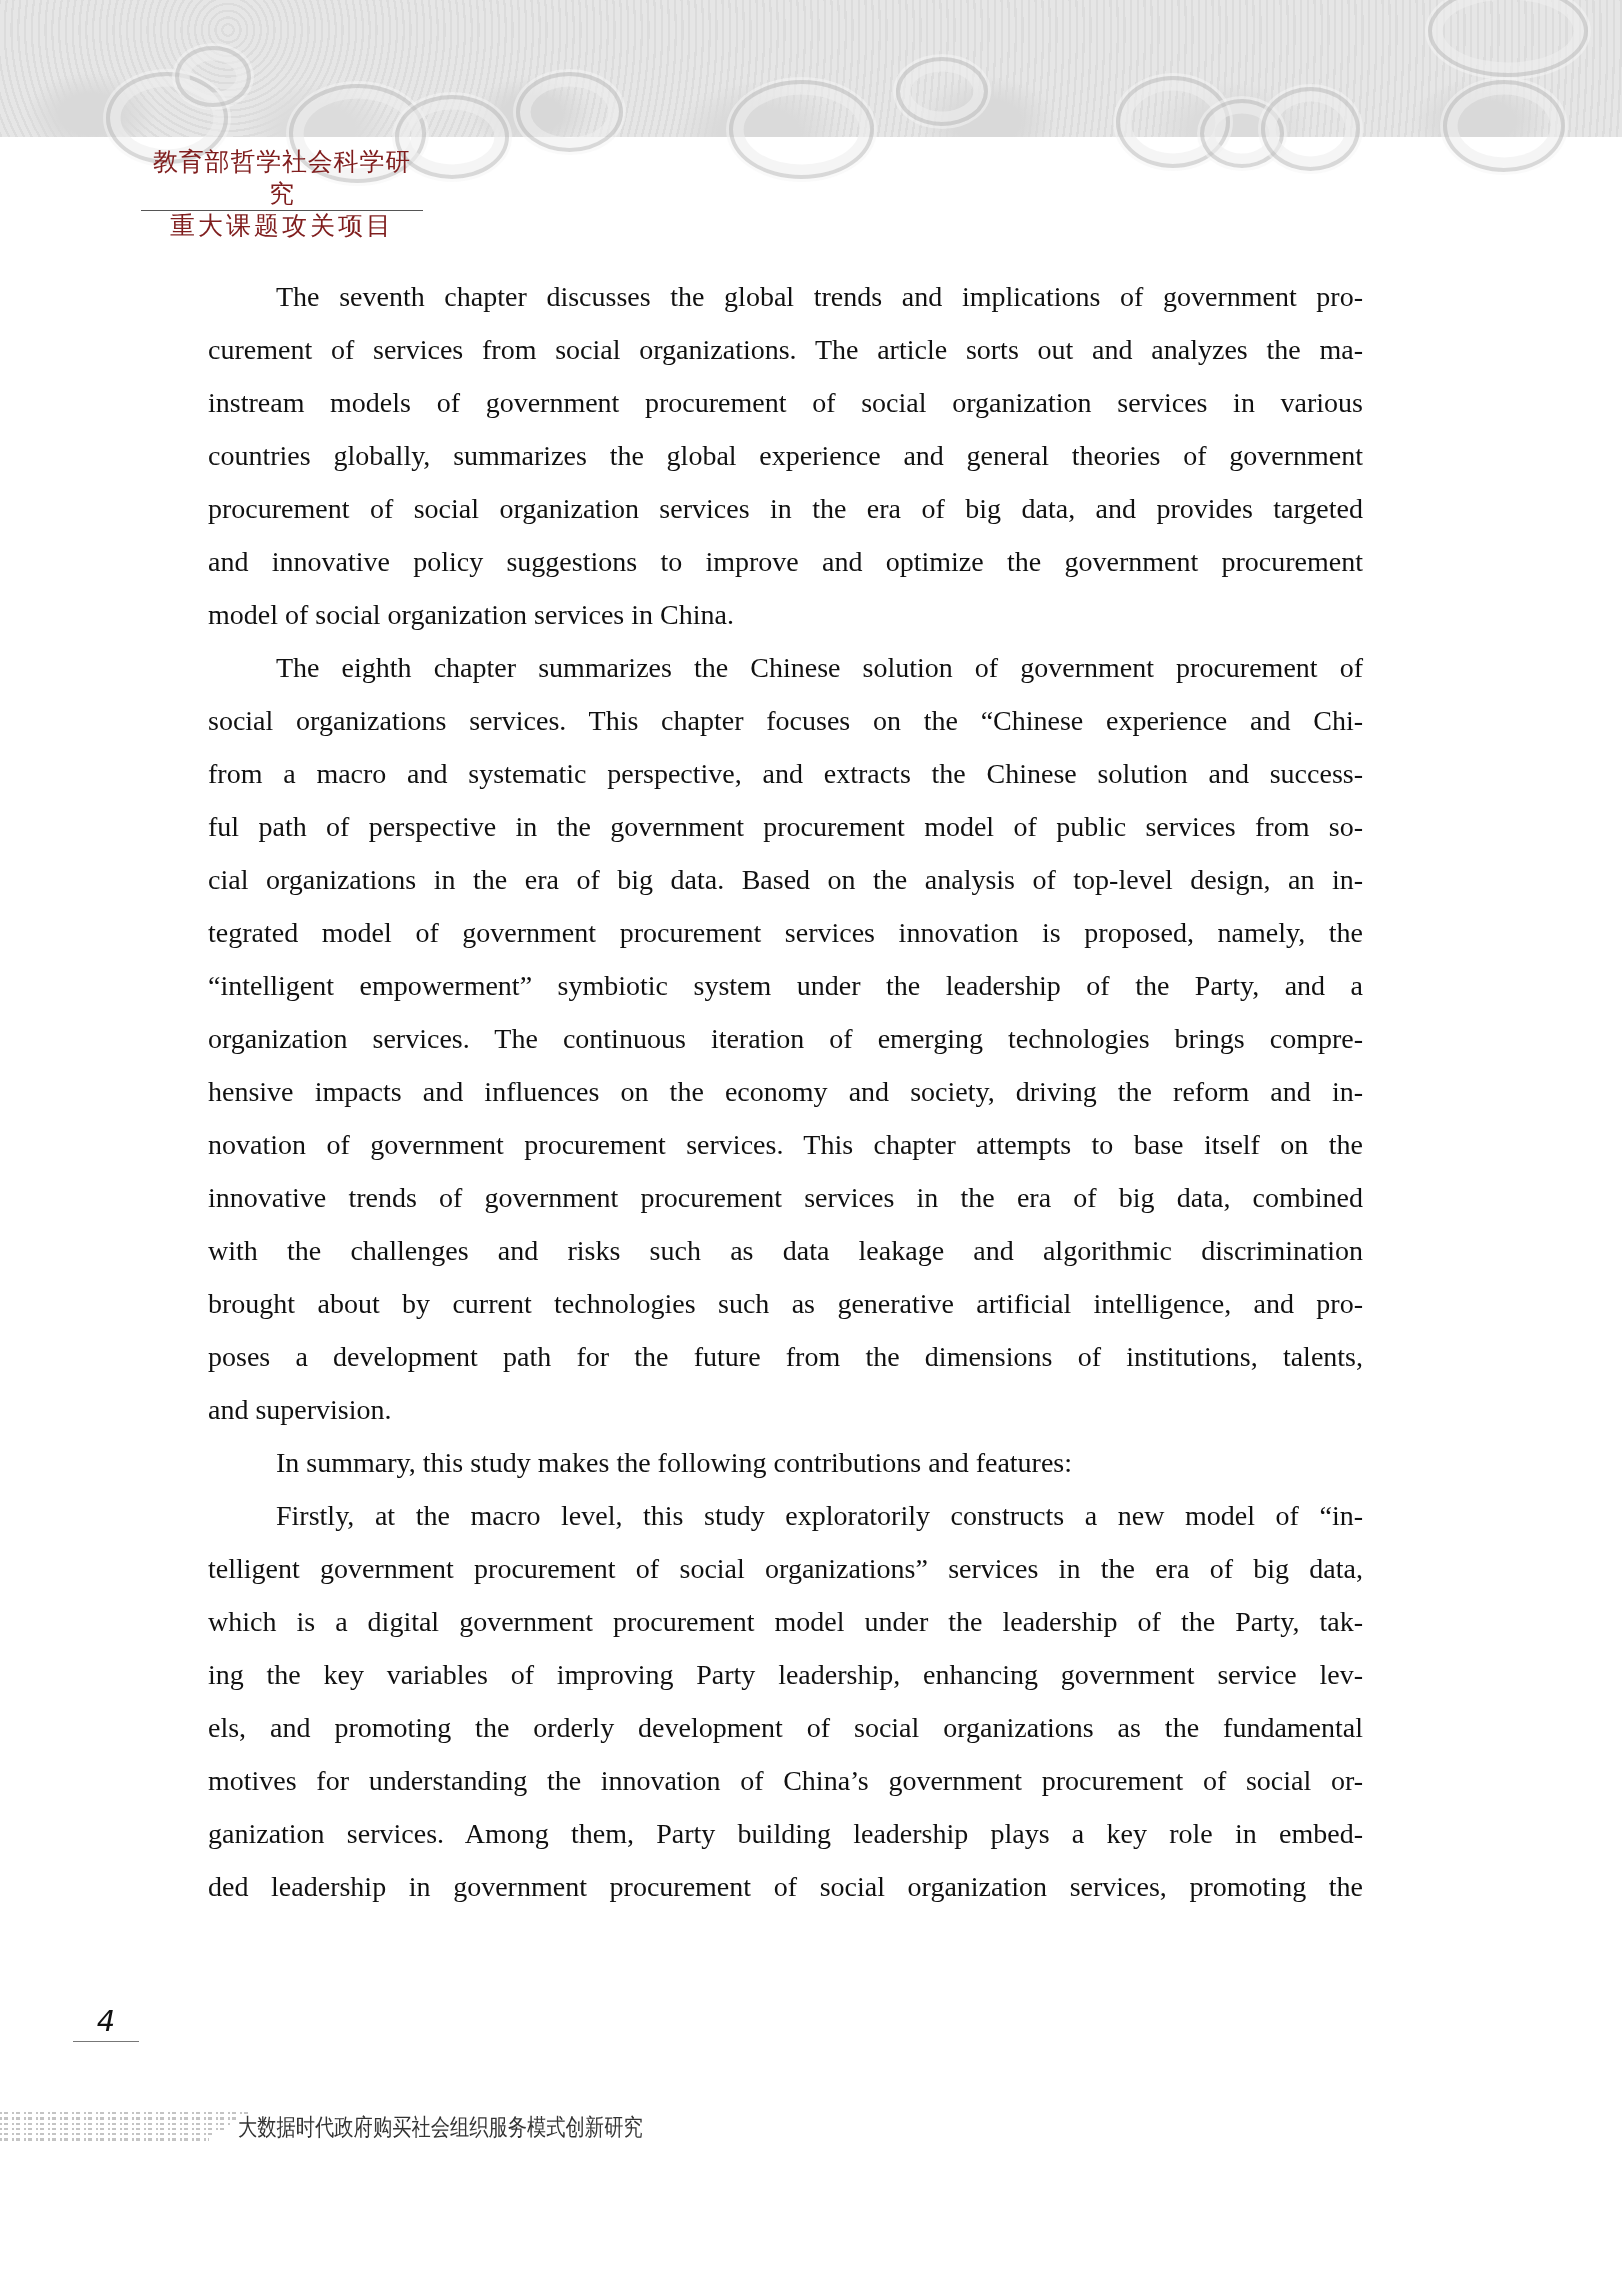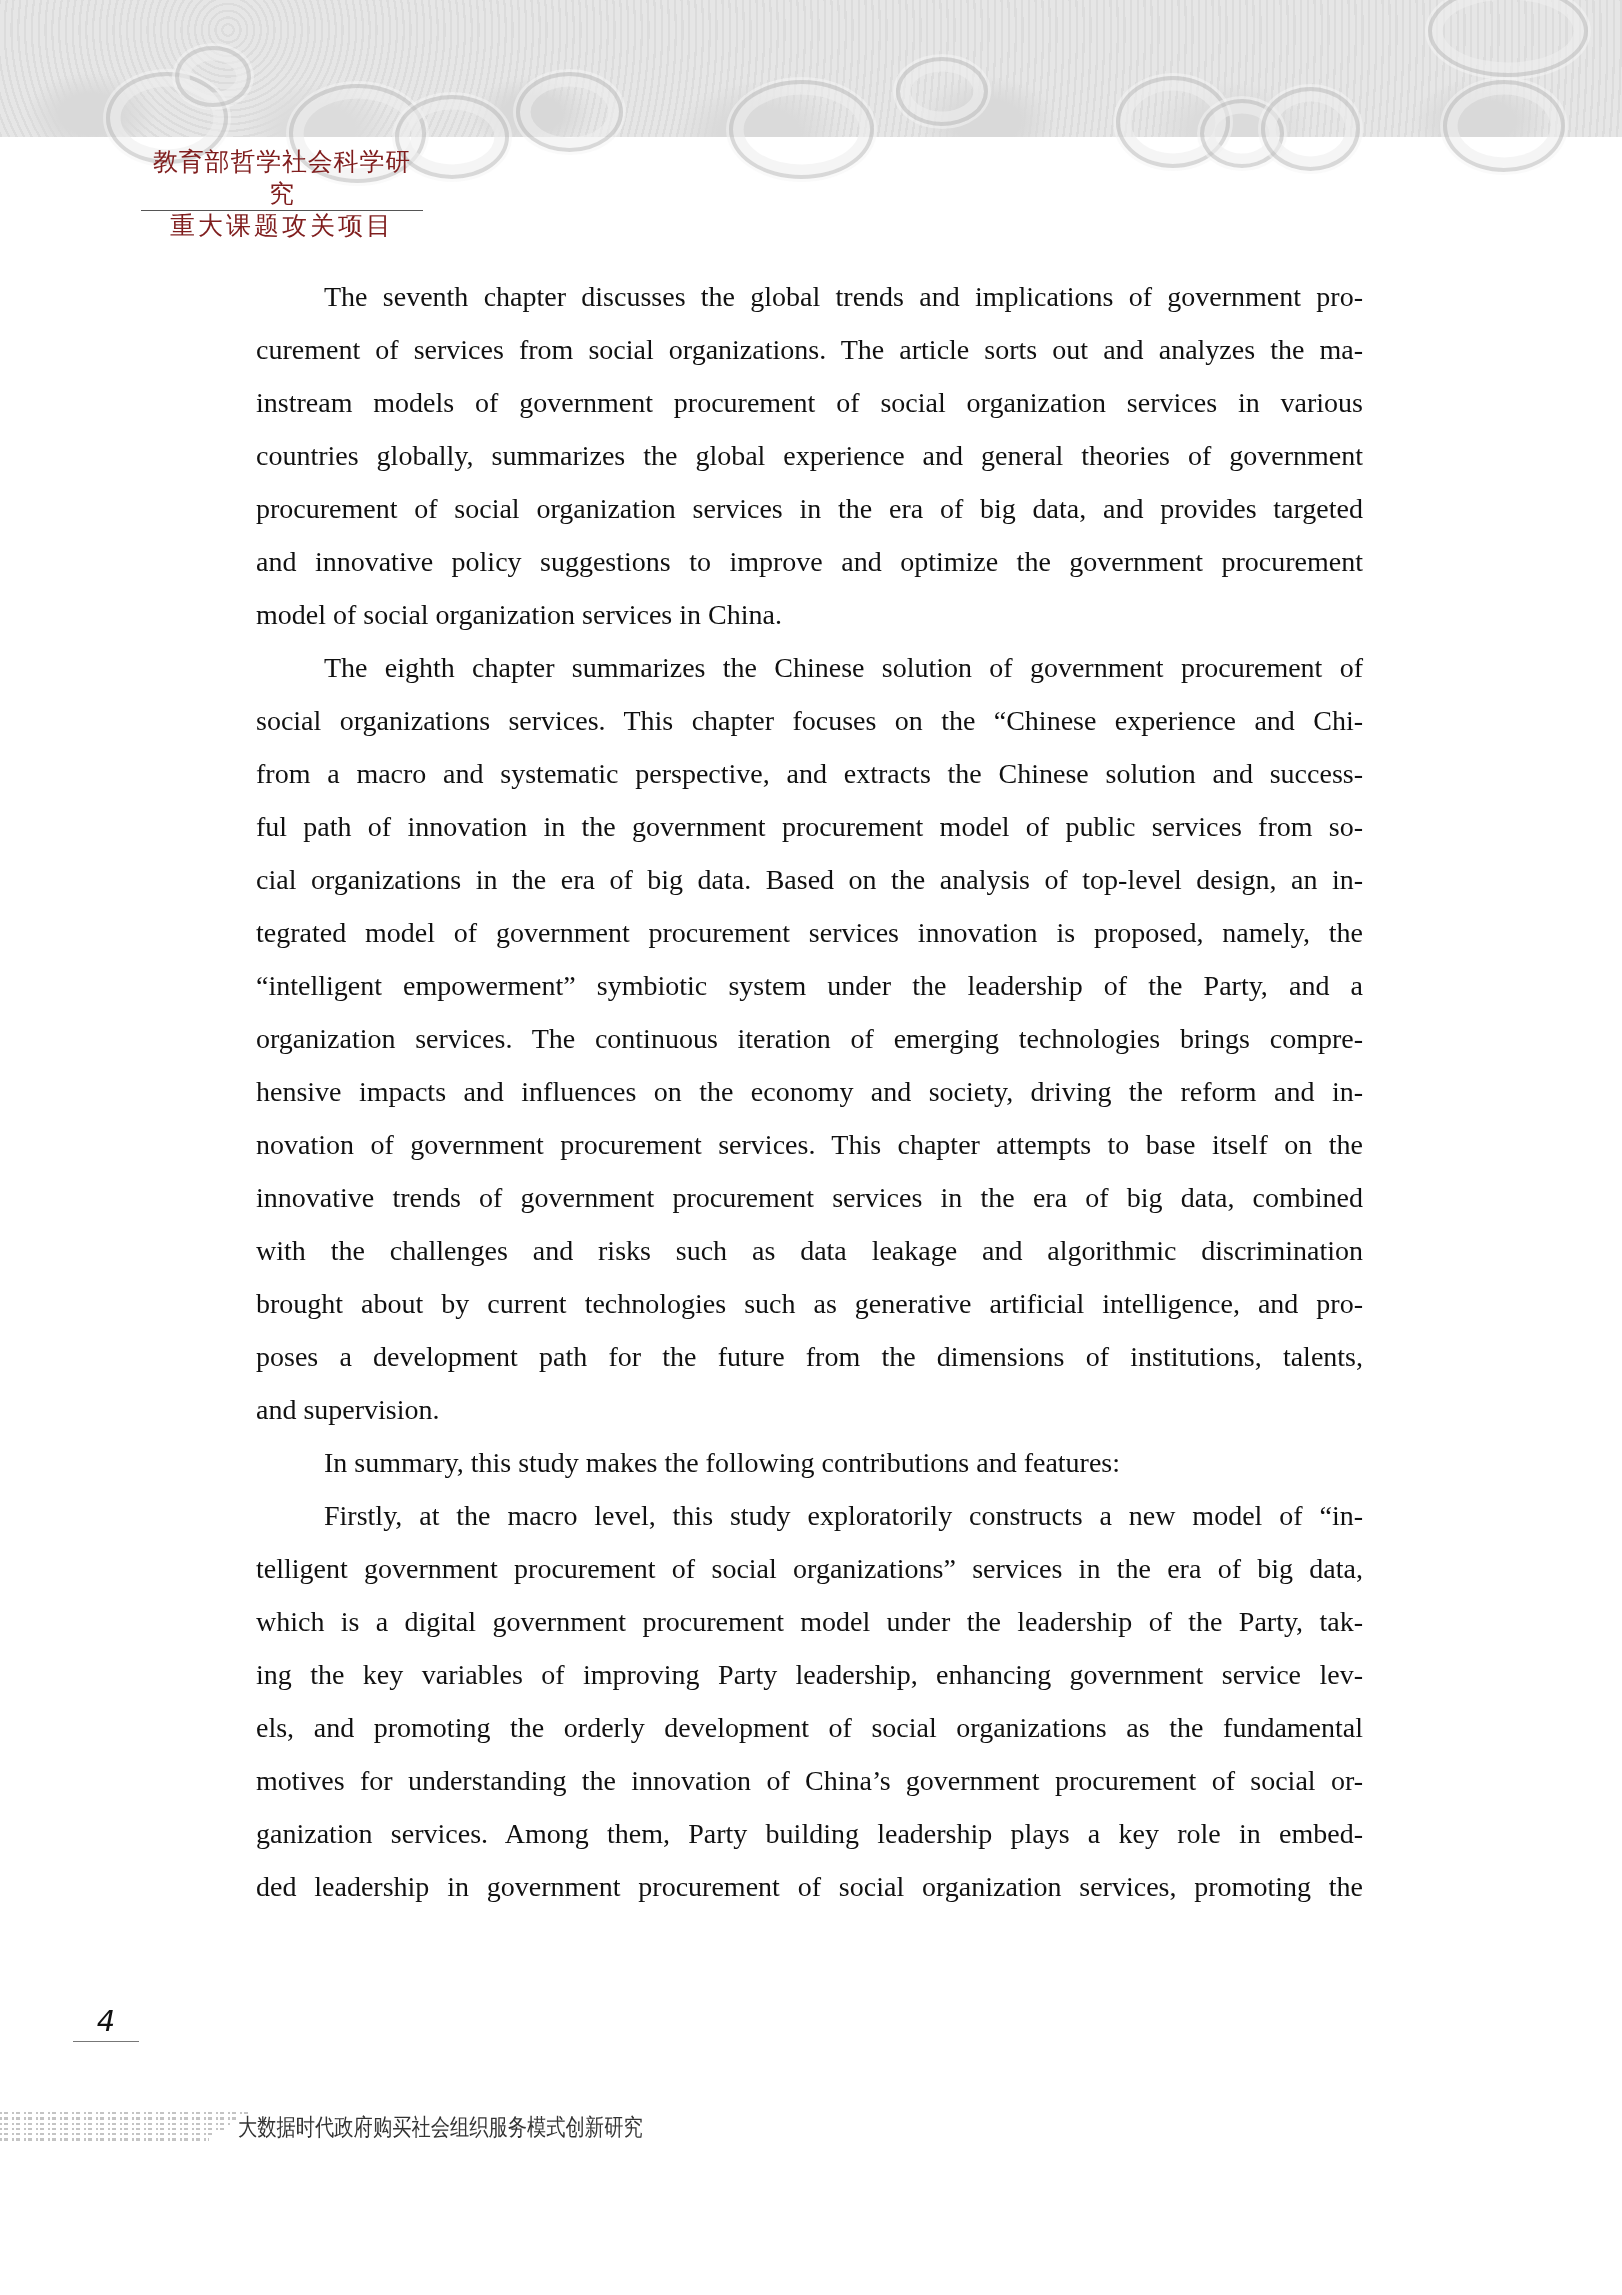--- a/index.html
+++ b/index.html
@@ -25,21 +25,21 @@
   .hdr { position: absolute; left: 141px; top: 146px; width: 282px; text-align: center;
          font-family: "DejaVu Sans", sans-serif; color: #7f1d1d; }
   .hdr .l1 { font-size: 25px; line-height: 32px; letter-spacing: 0.8px; font-weight: 300; }
   .hdr .rule { height: 0; border-top: 1.5px solid #555; margin: 0 0 0.8px 0; }
   .hdr .l2 { font-size: 25px; line-height: 27px; letter-spacing: 3px; }
   .body-text {
     position: absolute; left: 208px; top: 270px; width: 1155px;
     font-family: "Liberation Serif", serif; font-size: 28px; color: #111;
   }
   .ln { height: 53px; line-height: 53px; white-space: nowrap;
-        text-align: justify; text-align-last: justify; overflow: visible; margin-left: 48px; }
+        text-align: justify; text-align-last: justify; overflow: visible; }
   .ln.first { padding-left: 68px; }
   .ln.last { text-align-last: left; }
   .pageno { position: absolute; left: 73px; top: 2005px; width: 66px; text-align: center;
             font-family: "DejaVu Sans", sans-serif; font-style: italic; font-size: 29px;
             line-height: 33px; color: #111; border-bottom: 1.5px solid #777; padding-bottom: 3px; }
   .foot-dots { position: absolute; left: 0; top: 2112px; width: 251px; height: 30px; }
   .foot-dots div { height: 2.3px; margin-bottom: 3px;
     background: repeating-linear-gradient(90deg, #c4c4c4 0 2.3px, transparent 2.3px 3.8px, #c4c4c4 3.8px 7.6px, transparent 7.6px 12px); }
   .foot-title { position: absolute; left: 238px; top: 2111px; font-family: "DejaVu Sans", sans-serif;
                 font-size: 23.5px; line-height: 32px; color: #333; transform: scaleX(0.82);
@@ -78,21 +78,21 @@
     <div class="ln">countries globally, summarizes the global experience and general theories of government</div>
     <div class="ln">procurement of social organization services in the era of big data, and provides targeted</div>
     <div class="ln">and innovative policy suggestions to improve and optimize the government procurement</div>
     <div class="ln last">model of social organization services in China.</div>
   </div>
 
   <div class="para">
     <div class="ln first">The eighth chapter summarizes the Chinese solution of government procurement of</div>
     <div class="ln">social organizations services. This chapter focuses on the “Chinese experience and Chi-</div>
     <div class="ln">from a macro and systematic perspective, and extracts the Chinese solution and success-</div>
-    <div class="ln">ful path of innovation in the government procurement model of public services from so-</div>
+    <div class="ln">ful path of perspective in the government procurement model of public services from so-</div>
     <div class="ln">cial organizations in the era of big data. Based on the analysis of top-level design, an in-</div>
     <div class="ln">tegrated model of government procurement services innovation is proposed, namely, the</div>
     <div class="ln">“intelligent empowerment” symbiotic system under the leadership of the Party, and a</div>
   </div>
 
   <div class="para">
     <div class="ln">organization services. The continuous iteration of emerging technologies brings compre-</div>
     <div class="ln">hensive impacts and influences on the economy and society, driving the reform and in-</div>
     <div class="ln">novation of government procurement services. This chapter attempts to base itself on the</div>
     <div class="ln">innovative trends of government procurement services in the era of big data, combined</div>

